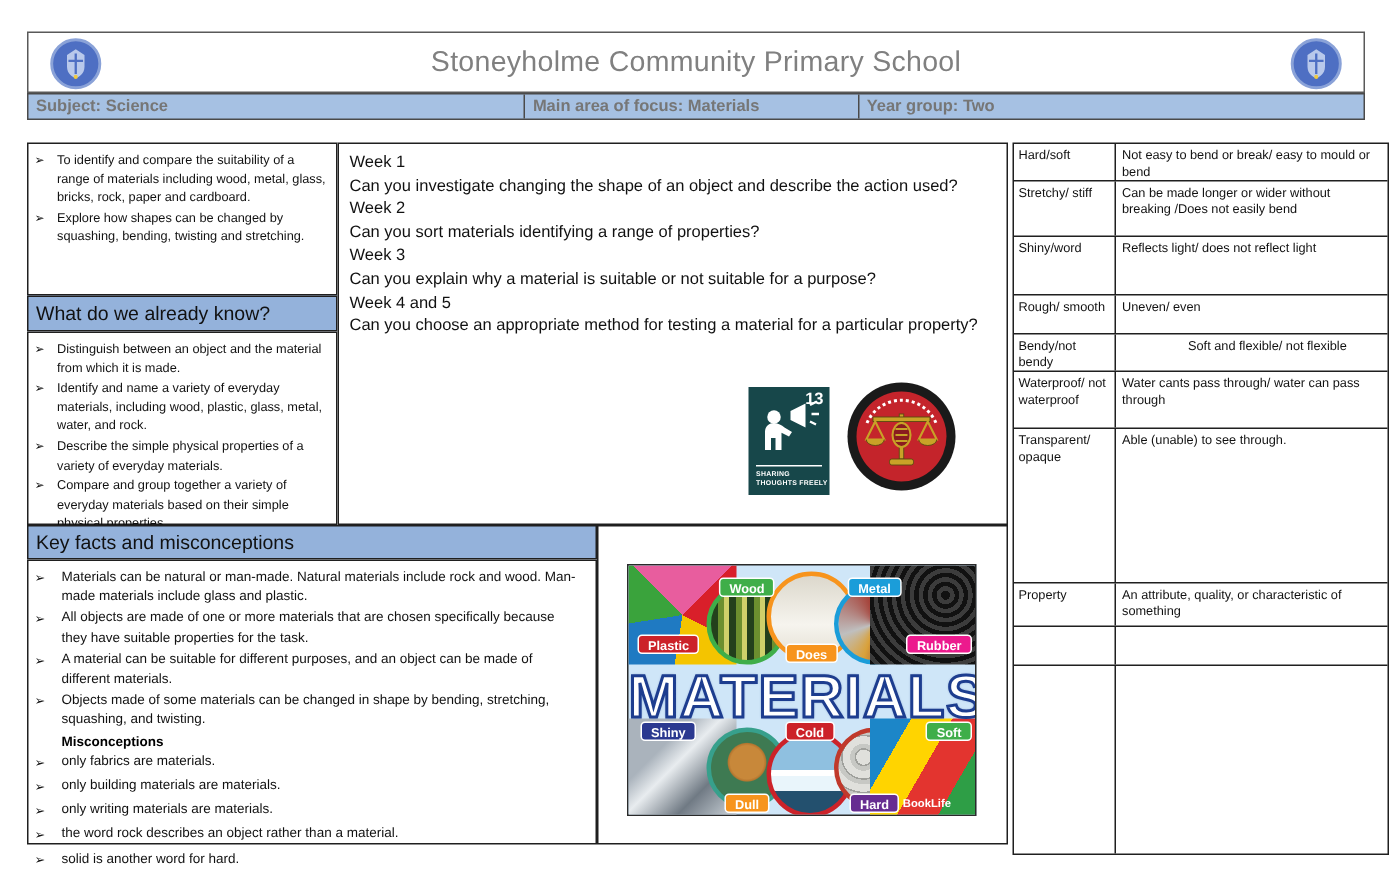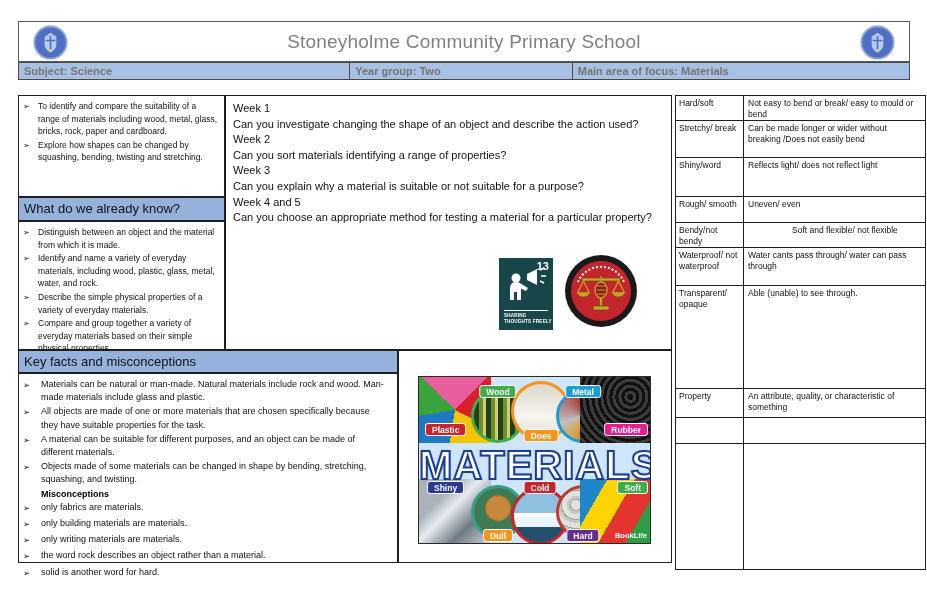--- a/index.html
+++ b/index.html
@@ -63,21 +63,21 @@
   .poster { position:absolute; left:19px; top:25px; width:233px; height:168px;
             background:#cfe6f8; border:1px solid #2a2a2a; overflow:hidden; }
   .poster-title { position:absolute; left:0; right:0; top:66px; text-align:center;
                   font-size:40px; font-weight:bold; color:#fff; letter-spacing:1px;
                   -webkit-text-stroke:2px #1d3d8f; text-shadow:0 0 2px #1d3d8f; z-index:3; }
   .p-item { position:absolute; }
   .p-item .photo { position:absolute; inset:0; }
   .p-item .chip { position:absolute; z-index:4; height:13px; line-height:11px; padding:1px 6px;
                   border-radius:3px; border:1px solid #fff; color:#fff; font-size:8.5px; font-weight:bold;
                   white-space:nowrap; }
-  .brand { position:absolute; right:3px; bottom:3px; z-index:4; color:#fff; font-size:7.5px; font-weight:bold; }
+  .brand { position:absolute; right:16px; bottom:3px; z-index:4; color:#fff; font-size:7.5px; font-weight:bold; }
 
   
   .ptop .p-item:nth-of-type(1){ left:0; top:0; width:72px; height:66px; }
   .ptop .p-item:nth-of-type(2){ left:52px;  top:12px; width:54px; height:54px; }
   .ptop .p-item:nth-of-type(3){ left:92px;  top:4px;  width:60px; height:60px; }
   .ptop .p-item:nth-of-type(4){ left:137px; top:12px; width:54px; height:54px; }
   .ptop .p-item:nth-of-type(5){ left:161px; top:0; width:72px; height:66px;text-decoration:underline; }
   .ptop .p-item:nth-of-type(2) .photo,.ptop .p-item:nth-of-type(3) .photo,.ptop .p-item:nth-of-type(4) .photo{ border-radius:50%; }
   .ptop .p-item:nth-of-type(1) .photo{ background:conic-gradient(from 45deg,#d91f2a 0 20%,#f4c400 20% 40%,#1f7ac2 40% 60%,#3aa33c 60% 75%,#e85d9e 75% 100%); }
   .ptop .p-item:nth-of-type(2) .photo{ background:repeating-linear-gradient(90deg,#23401c 0 5px,#6c8f2f 5px 9px,#cfd06a 9px 12px); border:3px solid #3fae49; }
@@ -136,22 +136,22 @@
     <svg class="logo right" viewBox="0 0 36 36">
       <circle cx="18" cy="18" r="16.5" fill="#4e6fc3" stroke="#8aa2d8" stroke-width="2"></circle>
       <path d="M18 8 l6 4 v8 c0 5 -4 7 -6 8 c-2 -1 -6 -3 -6 -8 v-8 z" fill="#cdd9f2" opacity="0.85"></path>
       <path d="M18 11 v14 M13 16 h10" stroke="#4e6fc3" stroke-width="1.6" fill="none"></path>
       <circle cx="18" cy="27" r="1.4" fill="#f0c93e"></circle>
     </svg>
   </div>
 
   <div class="subject-bar">
     <div class="cell">Subject: Science</div>
+    <div class="cell">Main area of focus: Materials</div>
     <div class="cell">Year group: Two</div>
-    <div class="cell">Main area of focus: Materials</div>
   </div>
 
   <div class="bx obj-box blist">
 
       <div class="bi">
         <span class="glyph">➢</span>
         <span class="txt">To identify and compare the suitability of a range of materials including wood, metal, glass, bricks, rock, paper and cardboard.</span>
       </div>
 
       <div class="bi">
@@ -347,21 +347,21 @@
   </div>
 
   <div class="vocab">
 
       <div class="vrow">
         <div class="term">Hard/soft</div>
         <div class="def">Not easy to bend or break/ easy to mould or bend</div>
       </div>
 
       <div class="vrow">
-        <div class="term">Stretchy/ break</div>
+        <div class="term">Stretchy/ stiff</div>
         <div class="def">Can be made longer or wider without breaking /Does not easily bend</div>
       </div>
 
       <div class="vrow">
         <div class="term">Shiny/word</div>
         <div class="def">Reflects light/ does not reflect light</div>
       </div>
 
       <div class="vrow">
         <div class="term">Rough/ smooth</div>

